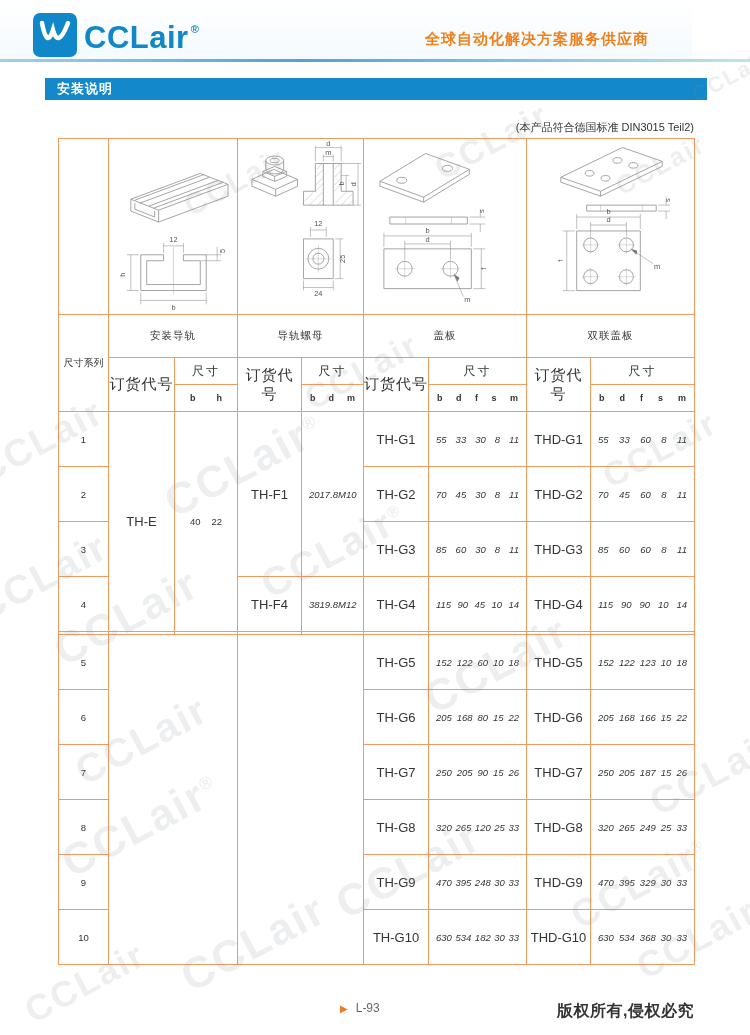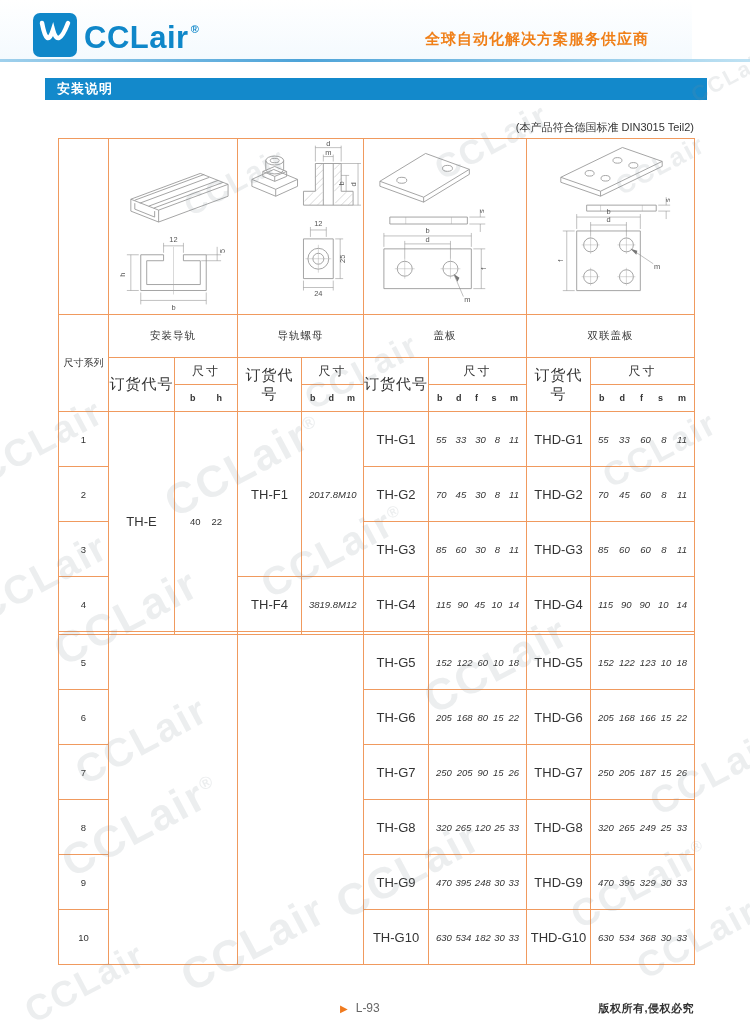--- a/index.html
+++ b/index.html
@@ -49,21 +49,21 @@
   .lfr{font-weight:bold;font-size:9px;}
   
   .ol{stroke:#9a9a9a;stroke-width:0.9;fill:none;stroke-linejoin:round;}
   .dl{stroke:#8c8c8c;stroke-width:0.55;fill:none;}
   .hl{stroke:#a8a8a8;stroke-width:0.45;fill:none;}
   .dt{fill:#555;font-size:7.5px;text-anchor:middle;font-family:"Liberation Sans",sans-serif;}
   .ar{fill:#777;stroke:none;}
   
   .footer-page{position:absolute;left:340px;top:1001px;font-size:12px;color:#666;}
   .footer-page .tri{color:#f07a1e;font-size:10px;margin-right:8px;}
-  .footer-copy{position:absolute;right:56px;top:1001px;font-size:11px;
+  .footer-copy{position:absolute;right:56px;top:1001px;font-size:16px;
        font-weight:bold;color:#333;letter-spacing:0.5px;}
   
   .wm{position:absolute;font-weight:bold;color:rgba(125,138,150,0.15);
       transform:rotate(-28deg);letter-spacing:2px;white-space:nowrap;
       pointer-events:none;z-index:5;}
   .wm sup{font-size:0.4em;}
 </style>
 </head>
 <body>
 

